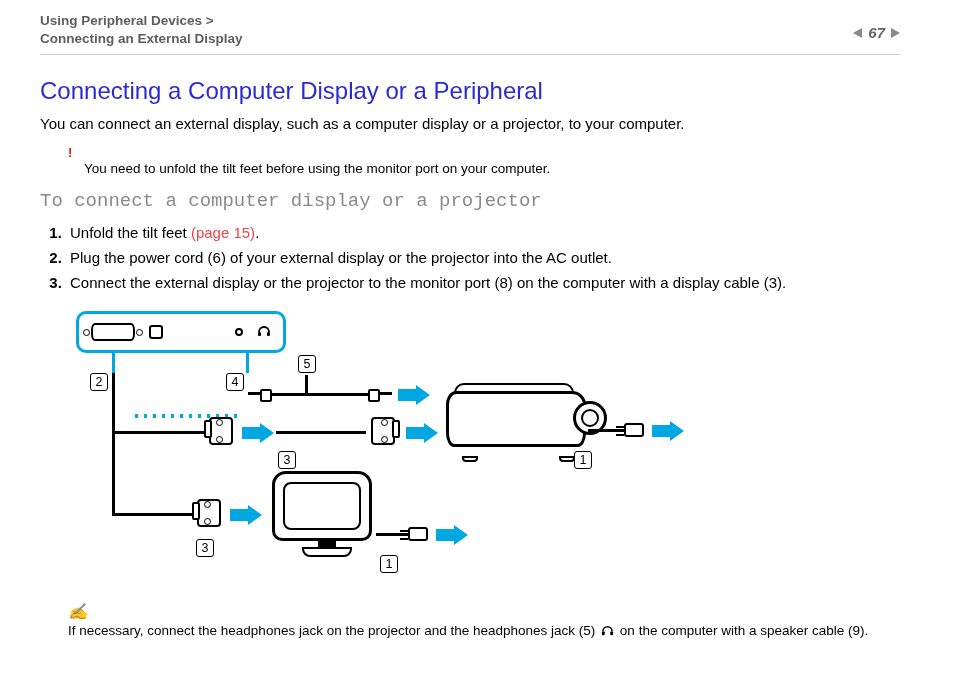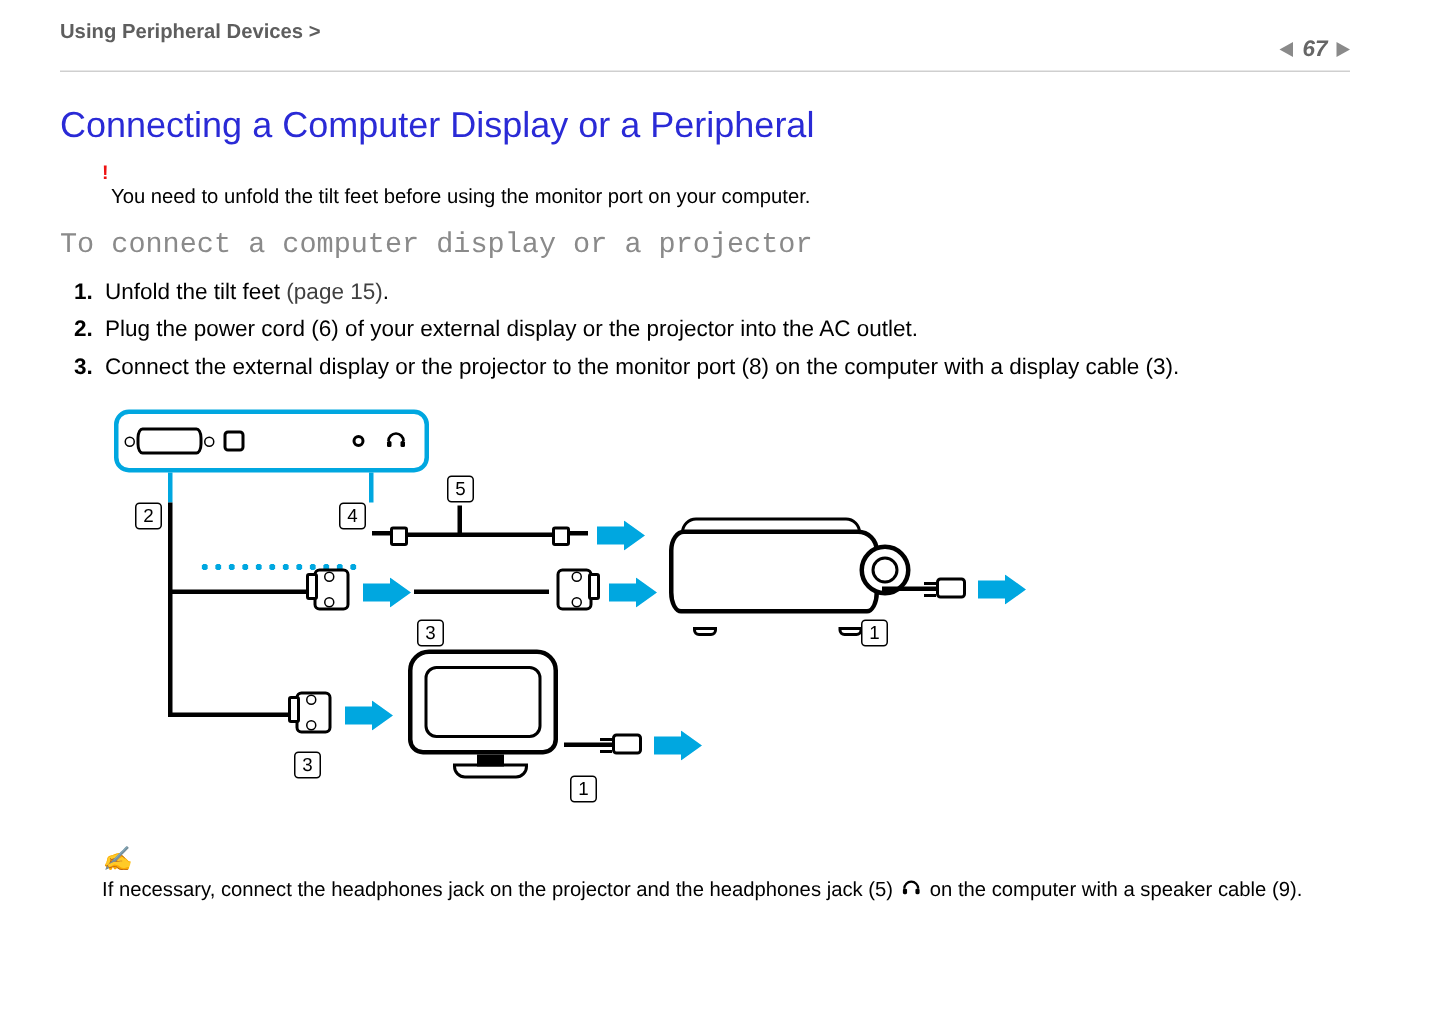--- a/index.html
+++ b/index.html
@@ -58,40 +58,40 @@
     font-weight: 400;
     margin: 0 0 10px 0;
   }
   p.intro { font-size: 15px; margin: 0 0 14px 0; }
 
   .notice-block { margin: 6px 0 14px 28px; }
   .notice-mark {
     color: #e11; font-weight: 700; font-size: 13px; display: block;
     line-height: 1;
   }
-  .notice-text { font-size: 13.5px; margin: 2px 0 0 6px; }
+  .notice-text { font-size: 13.5px; margin: 2px 0 0 16px; }
 
   h2.subhead {
     color: #8a8a8a;
     font-weight: 400;
     font-size: 19px;
     margin: 8px 0 10px 0;
     font-family: Liberation Mono, monospace;
   }
 
   ol.steps {
     margin: 0 0 14px 0;
     padding: 0 0 0 26px;
   }
   ol.steps li {
     font-size: 15px;
     padding: 2px 0 6px 4px;
   }
   ol.steps li::marker { font-weight: 700; }
-  a.link { color: #404040; text-decoration: none; }
+  a.link { color: #ef4444; text-decoration: none; }
   .period { color:#000; }
 
   
   .diagram {
     position: relative;
     width: 640px;
     height: 280px;
     margin: 4px 0 12px 36px;
   }
   .diagram * { box-sizing: border-box; }
@@ -252,30 +252,32 @@
   }
 </style>
 </head>
 <body>
 
 <div class="page">
 
   <div class="header-row">
     <div class="breadcrumb">
       <span>Using Peripheral Devices &gt;</span><br>
+      <span>Connecting an External Display</span>
     </div>
     <div class="pagenav">
       <span class="nav-tri left"></span>
       <span class="pagenum">67</span>
       <span class="nav-tri right"></span>
     </div>
   </div>
   <div class="rule"></div>
 
   <h1 class="title">Connecting a Computer Display or a Peripheral</h1>
+  <p class="intro">You can connect an external display, such as a computer display or a projector, to your computer.</p>
 
   <div class="notice-block">
     <span class="notice-mark">!</span>
     <p class="notice-text">You need to unfold the tilt feet before using the monitor port on your computer.</p>
   </div>
 
   <h2 class="subhead">To connect a computer display or a projector</h2>
 
   <ol class="steps">
     <li>

